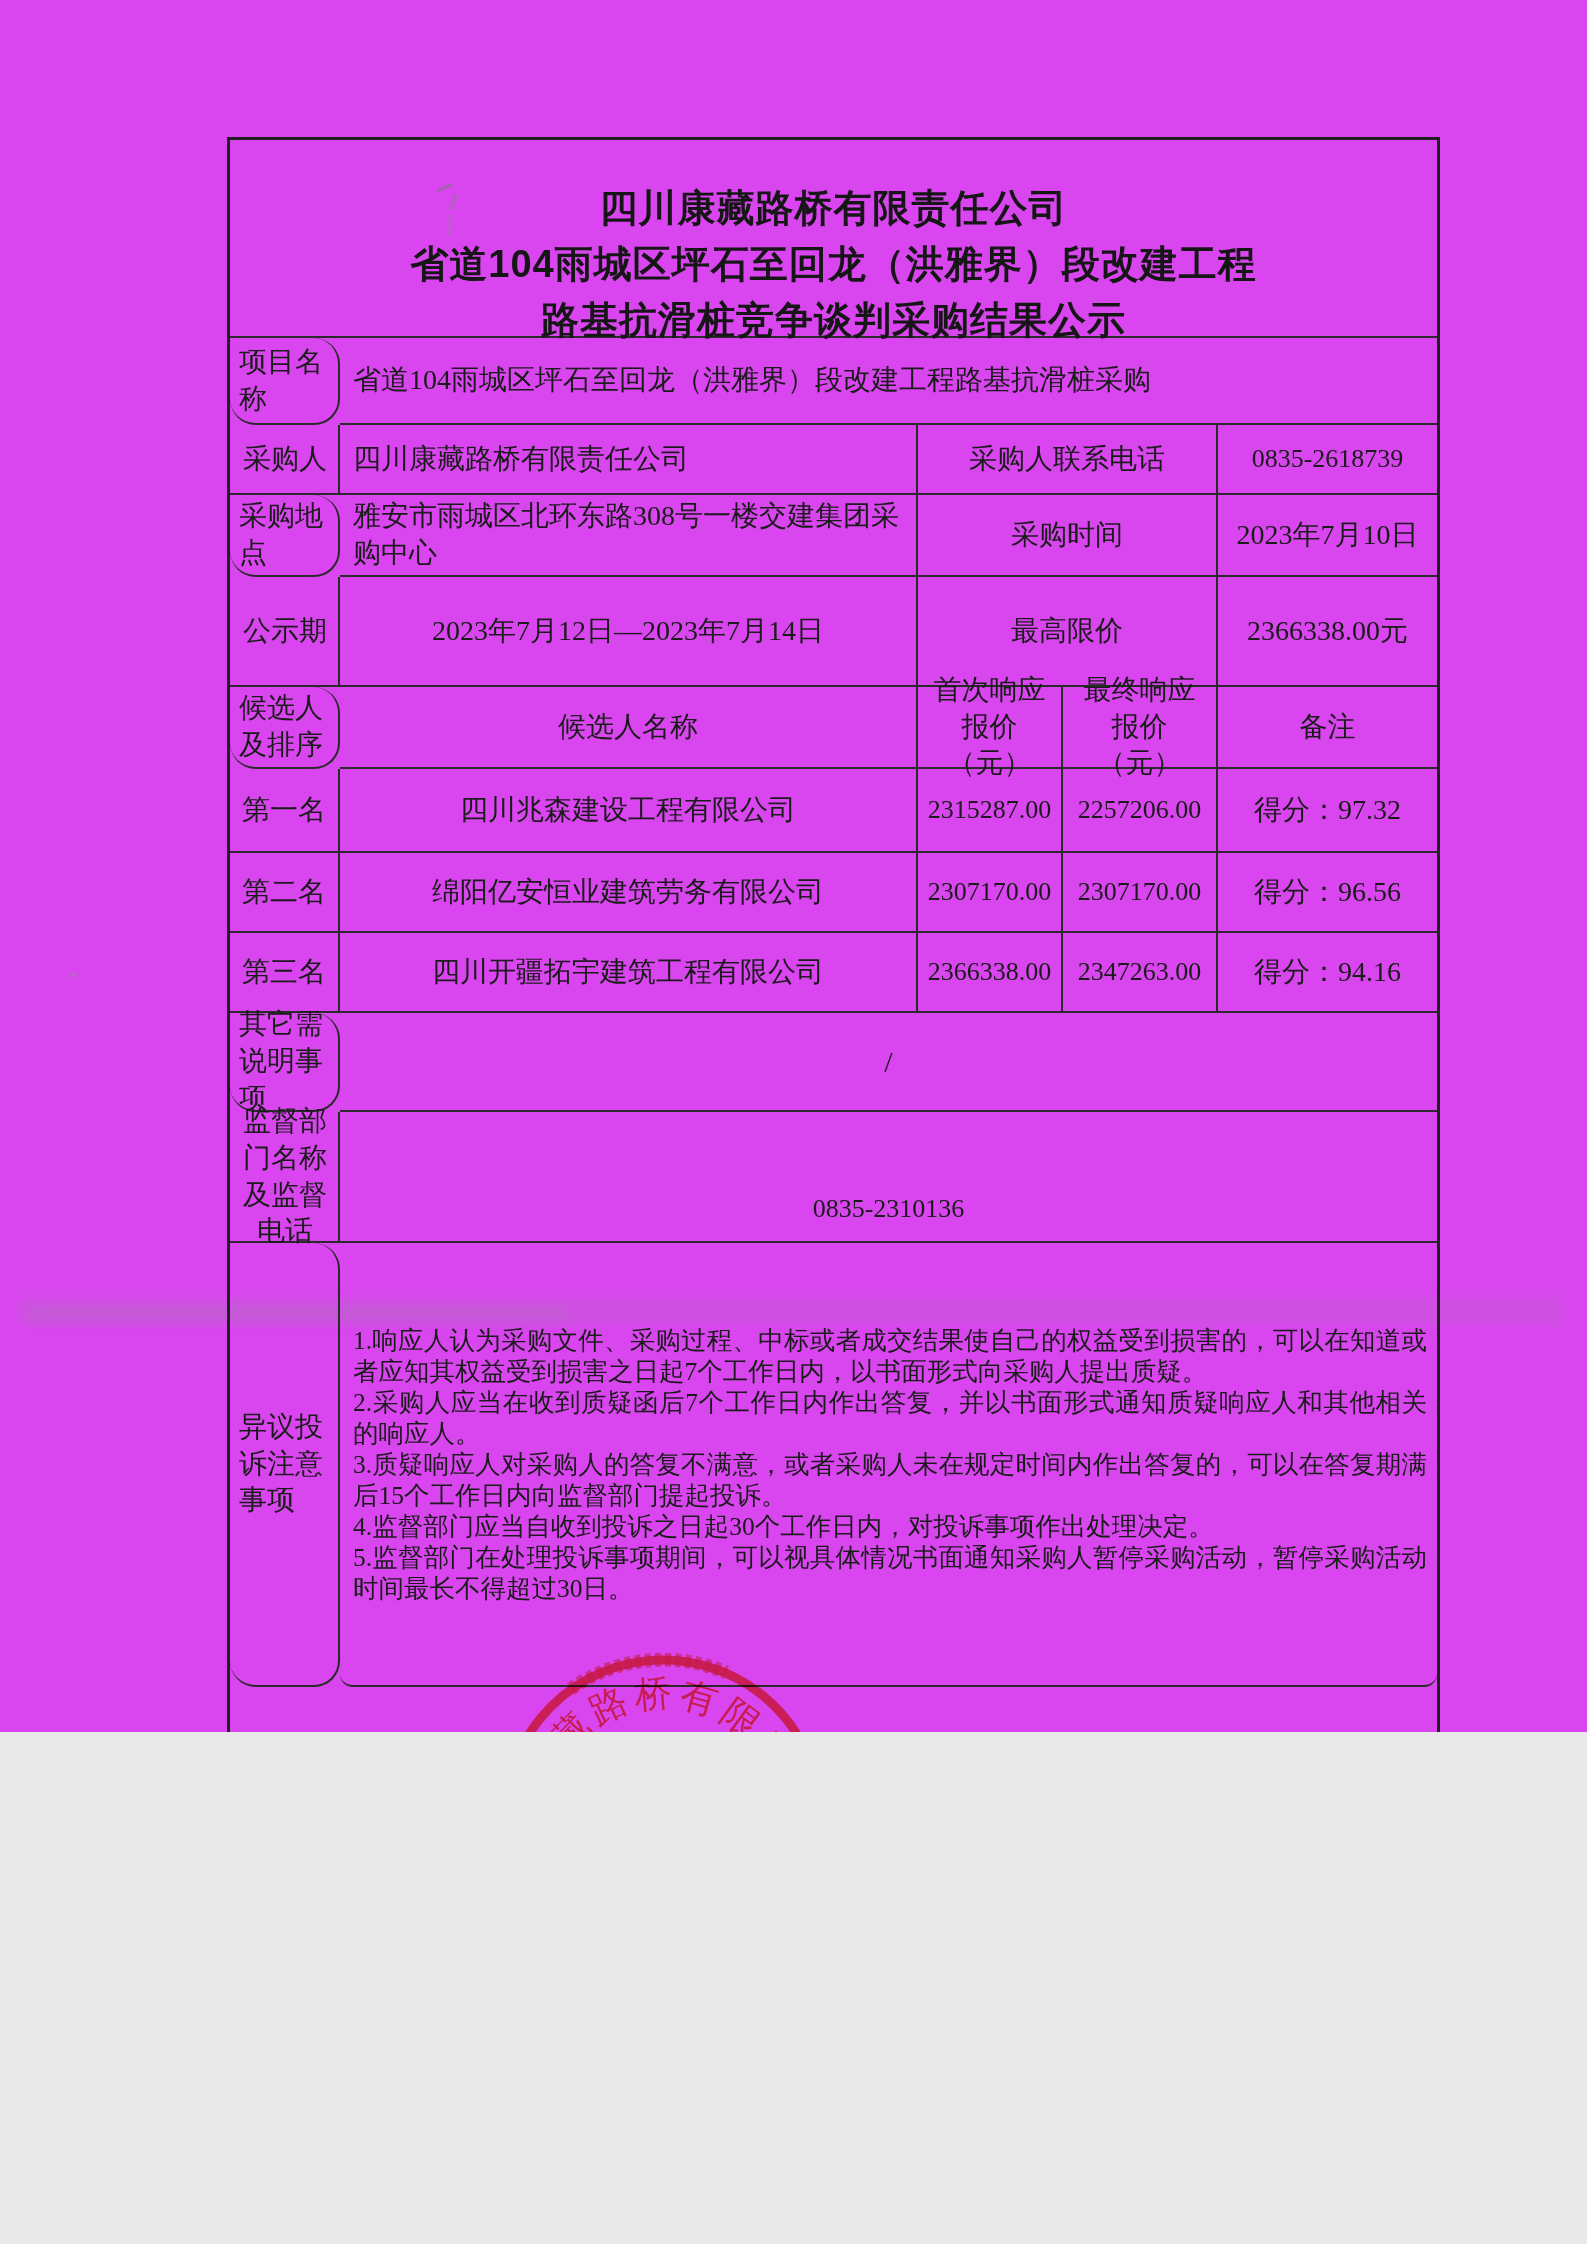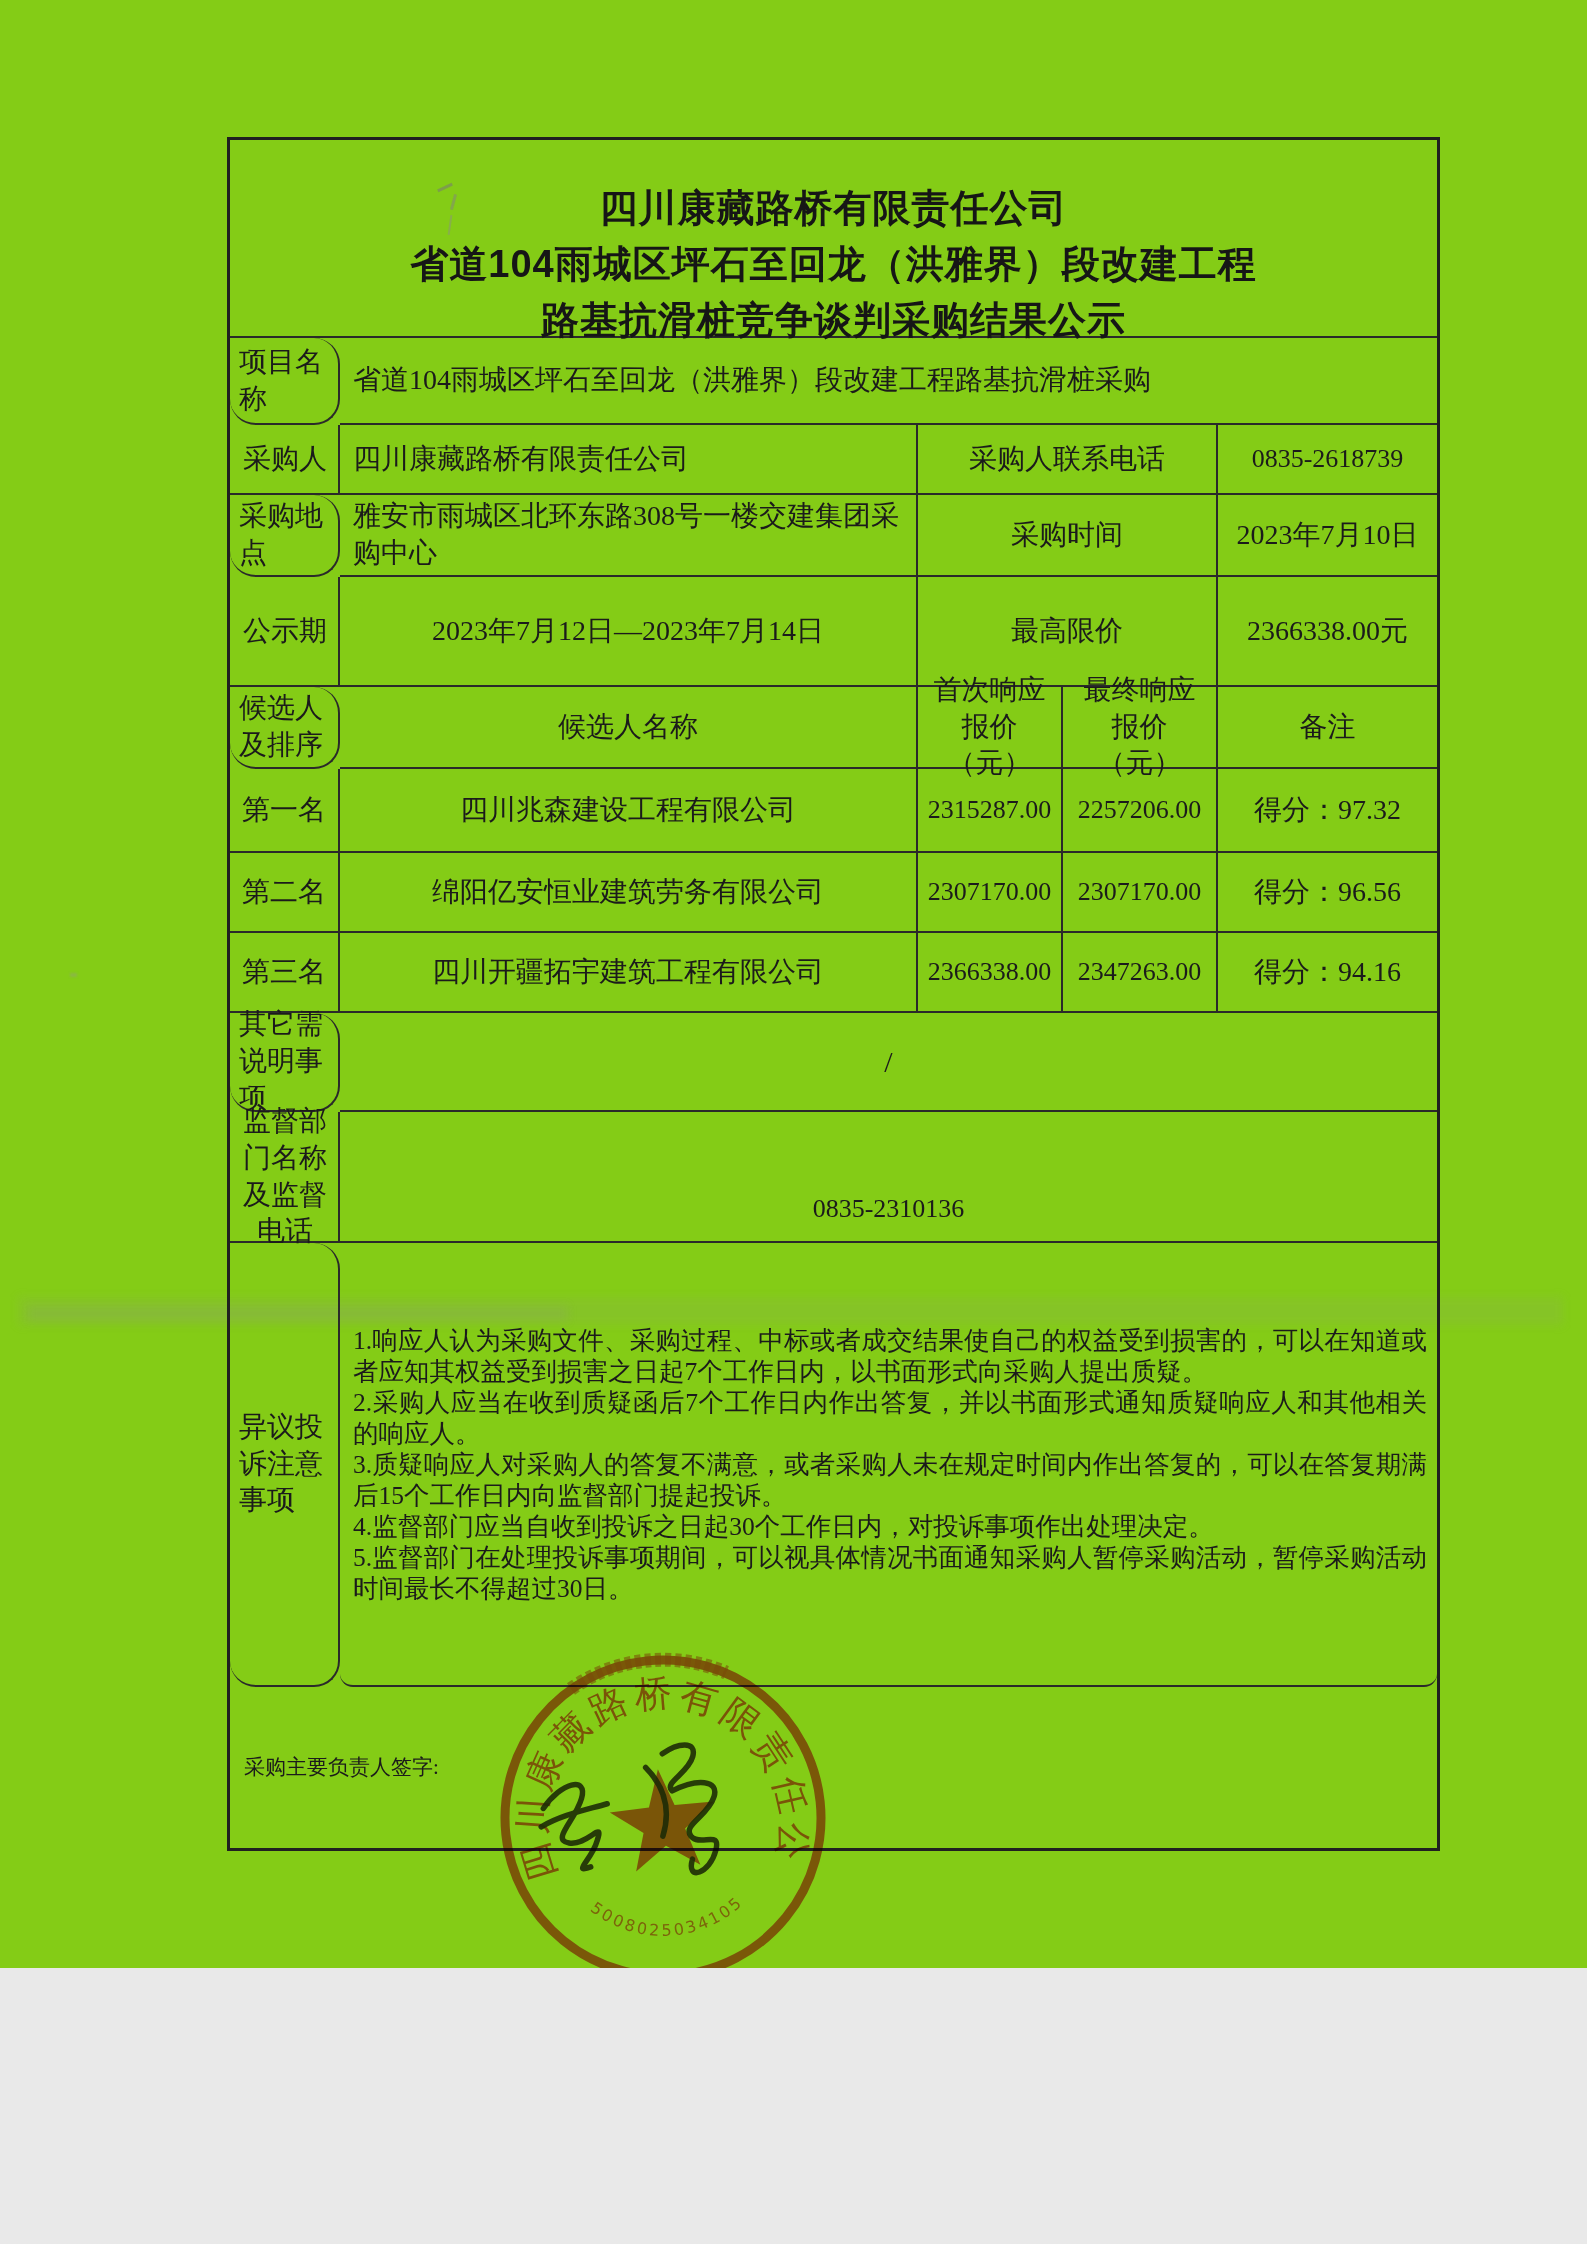--- a/index.html
+++ b/index.html
@@ -1,19 +1,19 @@
 <!DOCTYPE html>
 <html><head>
 <meta charset="utf-8">
 <style>
   html,body{margin:0;padding:0;background:#e9e9e9;}
   .page{
     position:relative;
-    width:1587px;height:1968px;
-    background:#84cc16;
+    width:1587px;height:1732px;
+    background:#d946ef;
     overflow:hidden;
     font-family:"Liberation Serif","DejaVu Serif",serif;
     color:#1b1b1b;
   }
   
   .doc-table{
     position:absolute;left:227px;top:137px;
     display:grid;
     grid-template-columns:110px 578px 145px 155px 219px;
     grid-template-rows:198px 87px 70px 82px 110px 82px 84px 80px 80px 99px 66px 65px 444px 161px;

